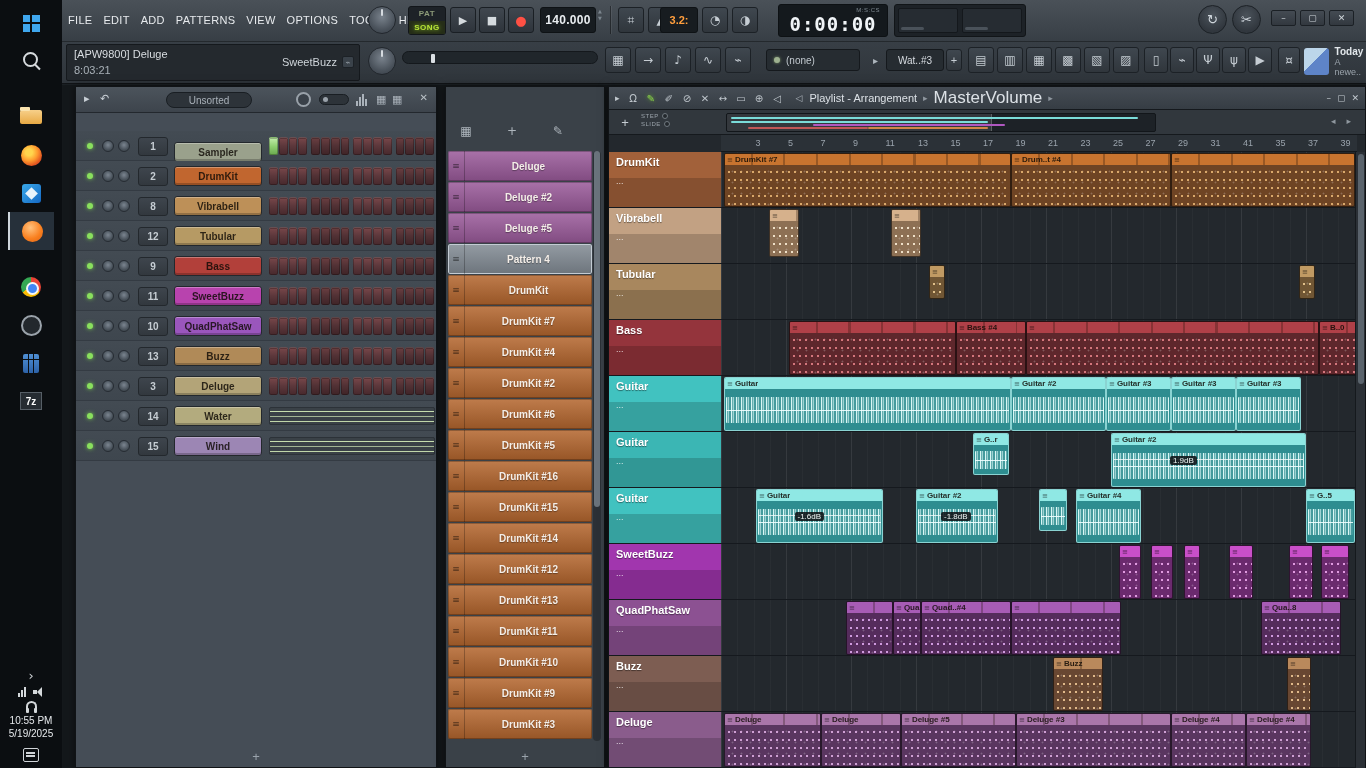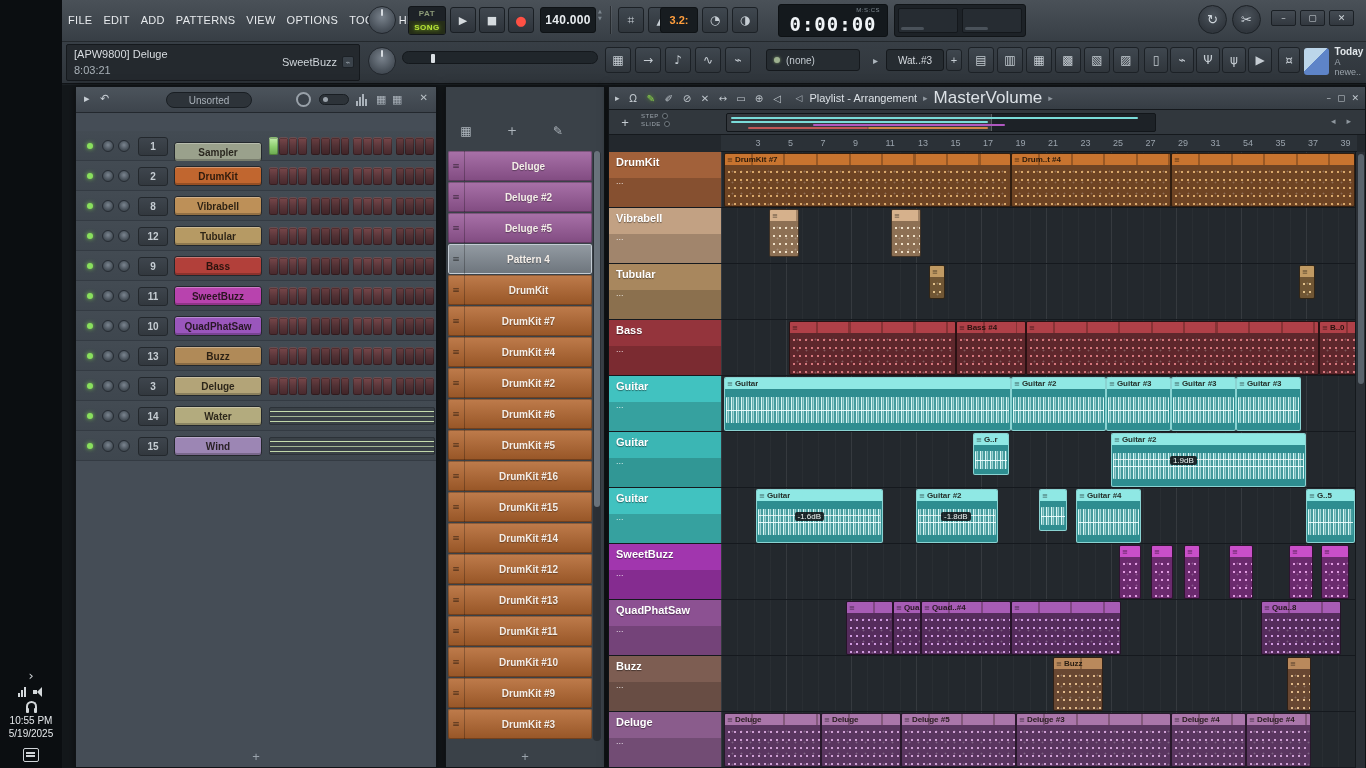--- a/index.html
+++ b/index.html
@@ -203,20 +203,32 @@
 .badge{position:absolute;top:42%;left:30%;background:rgba(14,18,22,.88);color:#eef6f5;font-size:8px;padding:0 3px;border-radius:2px;z-index:3;white-space:nowrap}
 #pl-vscroll{position:absolute;right:0;top:65px;width:10px;height:616px;background:#2b3036;border-left:1px solid #15191d}
 #pl-vscroll::before{content:"";position:absolute;left:2px;top:2px;width:6px;height:230px;background:#5a636c;border-radius:3px}
 </style>
 </head>
 <body>
 
 <div id="root">
 
   <aside id="taskbar">
+    <div id="tb-apps">
+        <div class="tbi tbi-start"></div>
+        <div class="tbi tbi-search"></div>
+        <div class="tbi tbi-explorer"></div>
+        <div class="tbi tbi-firefox"></div>
+        <div class="tbi tbi-mail"></div>
+        <div class="tbi tbi-flstudio"></div>
+        <div class="tbi tbi-chrome"></div>
+        <div class="tbi tbi-obs"></div>
+        <div class="tbi tbi-calculator"></div>
+        <div class="tbi tbi-sevenzip">7z</div>
+      </div>
     <div id="tb-tray">
       <div class="tray-chevron ico">›</div>
       <div class="tray-row">
         <span class="sig">
             <i style="height:4px"></i>
             <i style="height:7px"></i>
             <i style="height:10px"></i>
           </span>
         <span class="speaker"></span>
       </div>
@@ -813,21 +825,21 @@
             <span class="rnum" style="left: 197px;">13</span>
             <span class="rnum" style="left: 229.5px;">15</span>
             <span class="rnum" style="left: 262px;">17</span>
             <span class="rnum" style="left: 294.5px;">19</span>
             <span class="rnum" style="left: 327px;">21</span>
             <span class="rnum" style="left: 359.5px;">23</span>
             <span class="rnum" style="left: 392px;">25</span>
             <span class="rnum" style="left: 424.5px;">27</span>
             <span class="rnum" style="left: 457px;">29</span>
             <span class="rnum" style="left: 489.5px;">31</span>
-            <span class="rnum" style="left: 522px;">54</span>
+            <span class="rnum" style="left: 522px;">41</span>
             <span class="rnum" style="left: 554.5px;">35</span>
             <span class="rnum" style="left: 587px;">37</span>
             <span class="rnum" style="left: 619.5px;">39</span>
           </div>
         <div id="tracks">
             <div class="track-row">
               <div class="thdr" style="--tc: #a2613a;">
                 <div class="tname">DrumKit</div>
                 <div class="tdots">...</div>
               </div>

